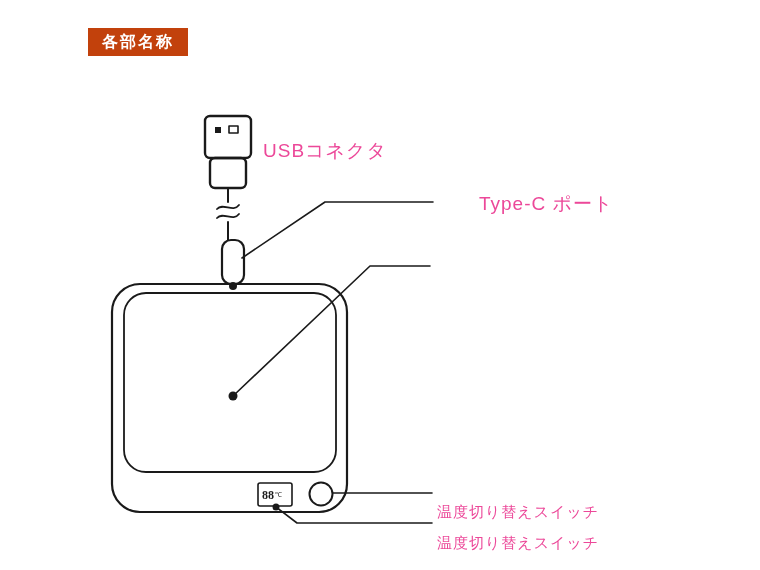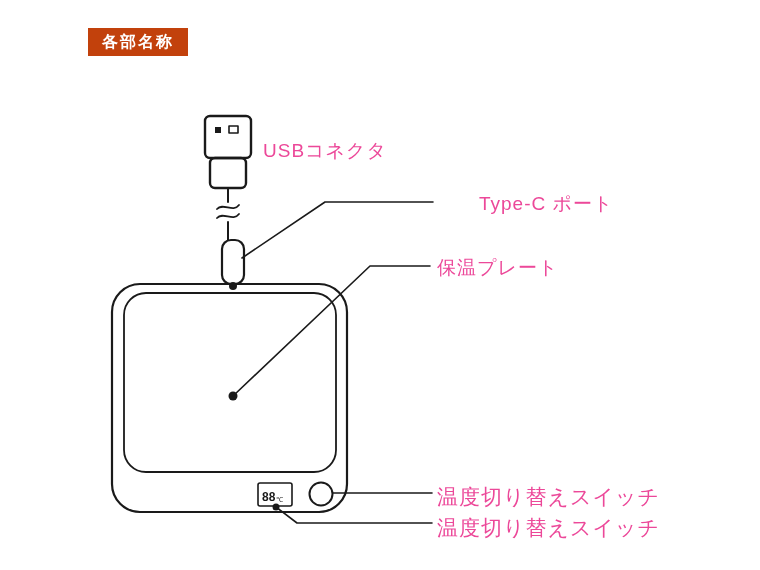--- a/index.html
+++ b/index.html
@@ -19,30 +19,30 @@
     line-height:1.2;
   }
   .diagram-svg{position:absolute;left:0;top:0;}
   .part-label{
     position:absolute;
     font-size:19px;
     letter-spacing:1px;
     white-space:nowrap;
     color:#ec4899;
   }
-  .part-label.small{font-size:21px;}
+  .part-label.small{font-size:15px;margin-top:20px;}
   .lcd-text{
     position:absolute;
     left:262px;top:487px;
     width:28px;height:16px;
-    font-family:Liberation Sans, sans-serif;
+    font-family:Liberation Serif, serif;
     font-size:12px;font-weight:bold;
     letter-spacing:0px;
     color:#1a1a1a;
-    display:flex;align-items:flex-end;justify-content:flex-start;
+    display:flex;align-items:center;justify-content:flex-start;
     line-height:1;
   }
   .lcd-unit{font-size:7px;font-weight:normal;margin-left:1px;margin-top:0px;}
 </style>
 </head>
 <body>
 
 <div class="canvas">
 
   <div class="header-badge">各部名称</div>
@@ -92,19 +92,18 @@
 
   <div class="lcd-text">
     <span>88</span>
     <span class="lcd-unit">℃</span>
   </div>
 
   <div class="part-label" style="left:263px;top:138px;">USBコネクタ</div>
 
   <div class="part-label" style="left:440px;top:191px;margin-left:39px;">Type-C ポート</div>
 
-  <div class="part-label" style="left:437px;top:255px;">保温プレート</div>
 
   <div class="part-label small" style="left:437px;top:483px;">温度切り替えスイッチ</div>
 
   <div class="part-label small" style="left:437px;top:514px;">温度切り替えスイッチ</div>
 
 </div>
 
 </body></html>

